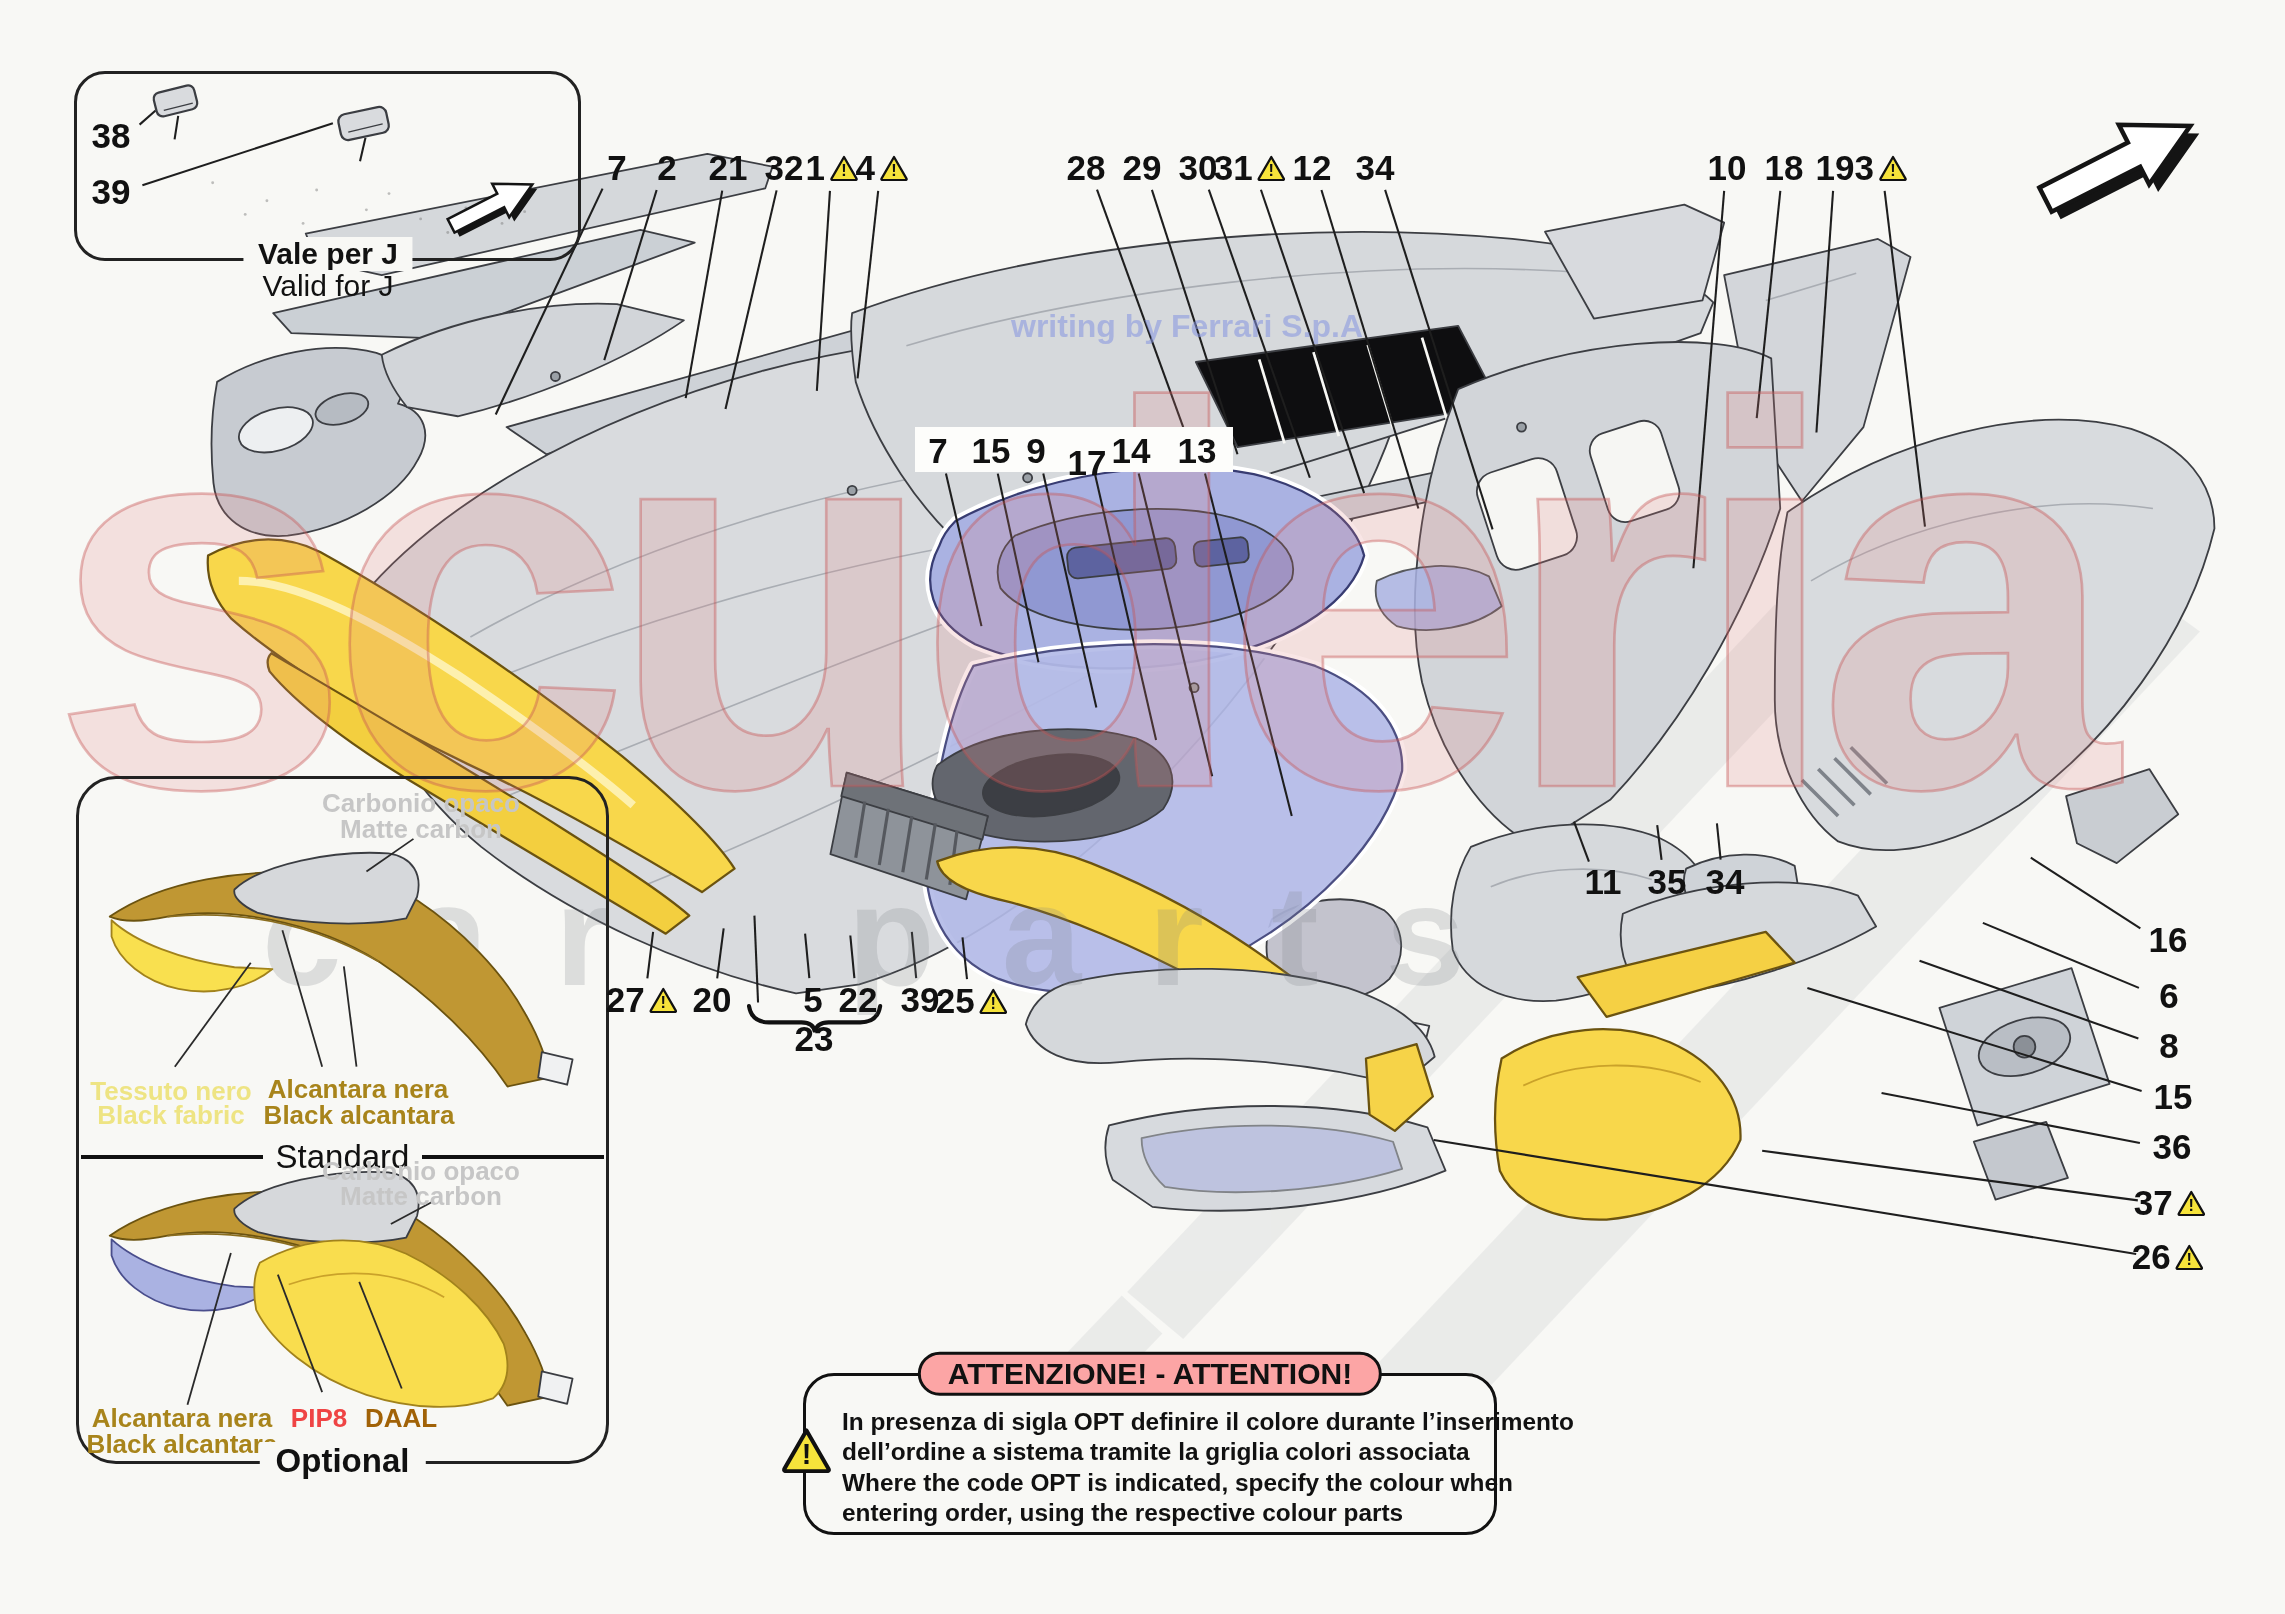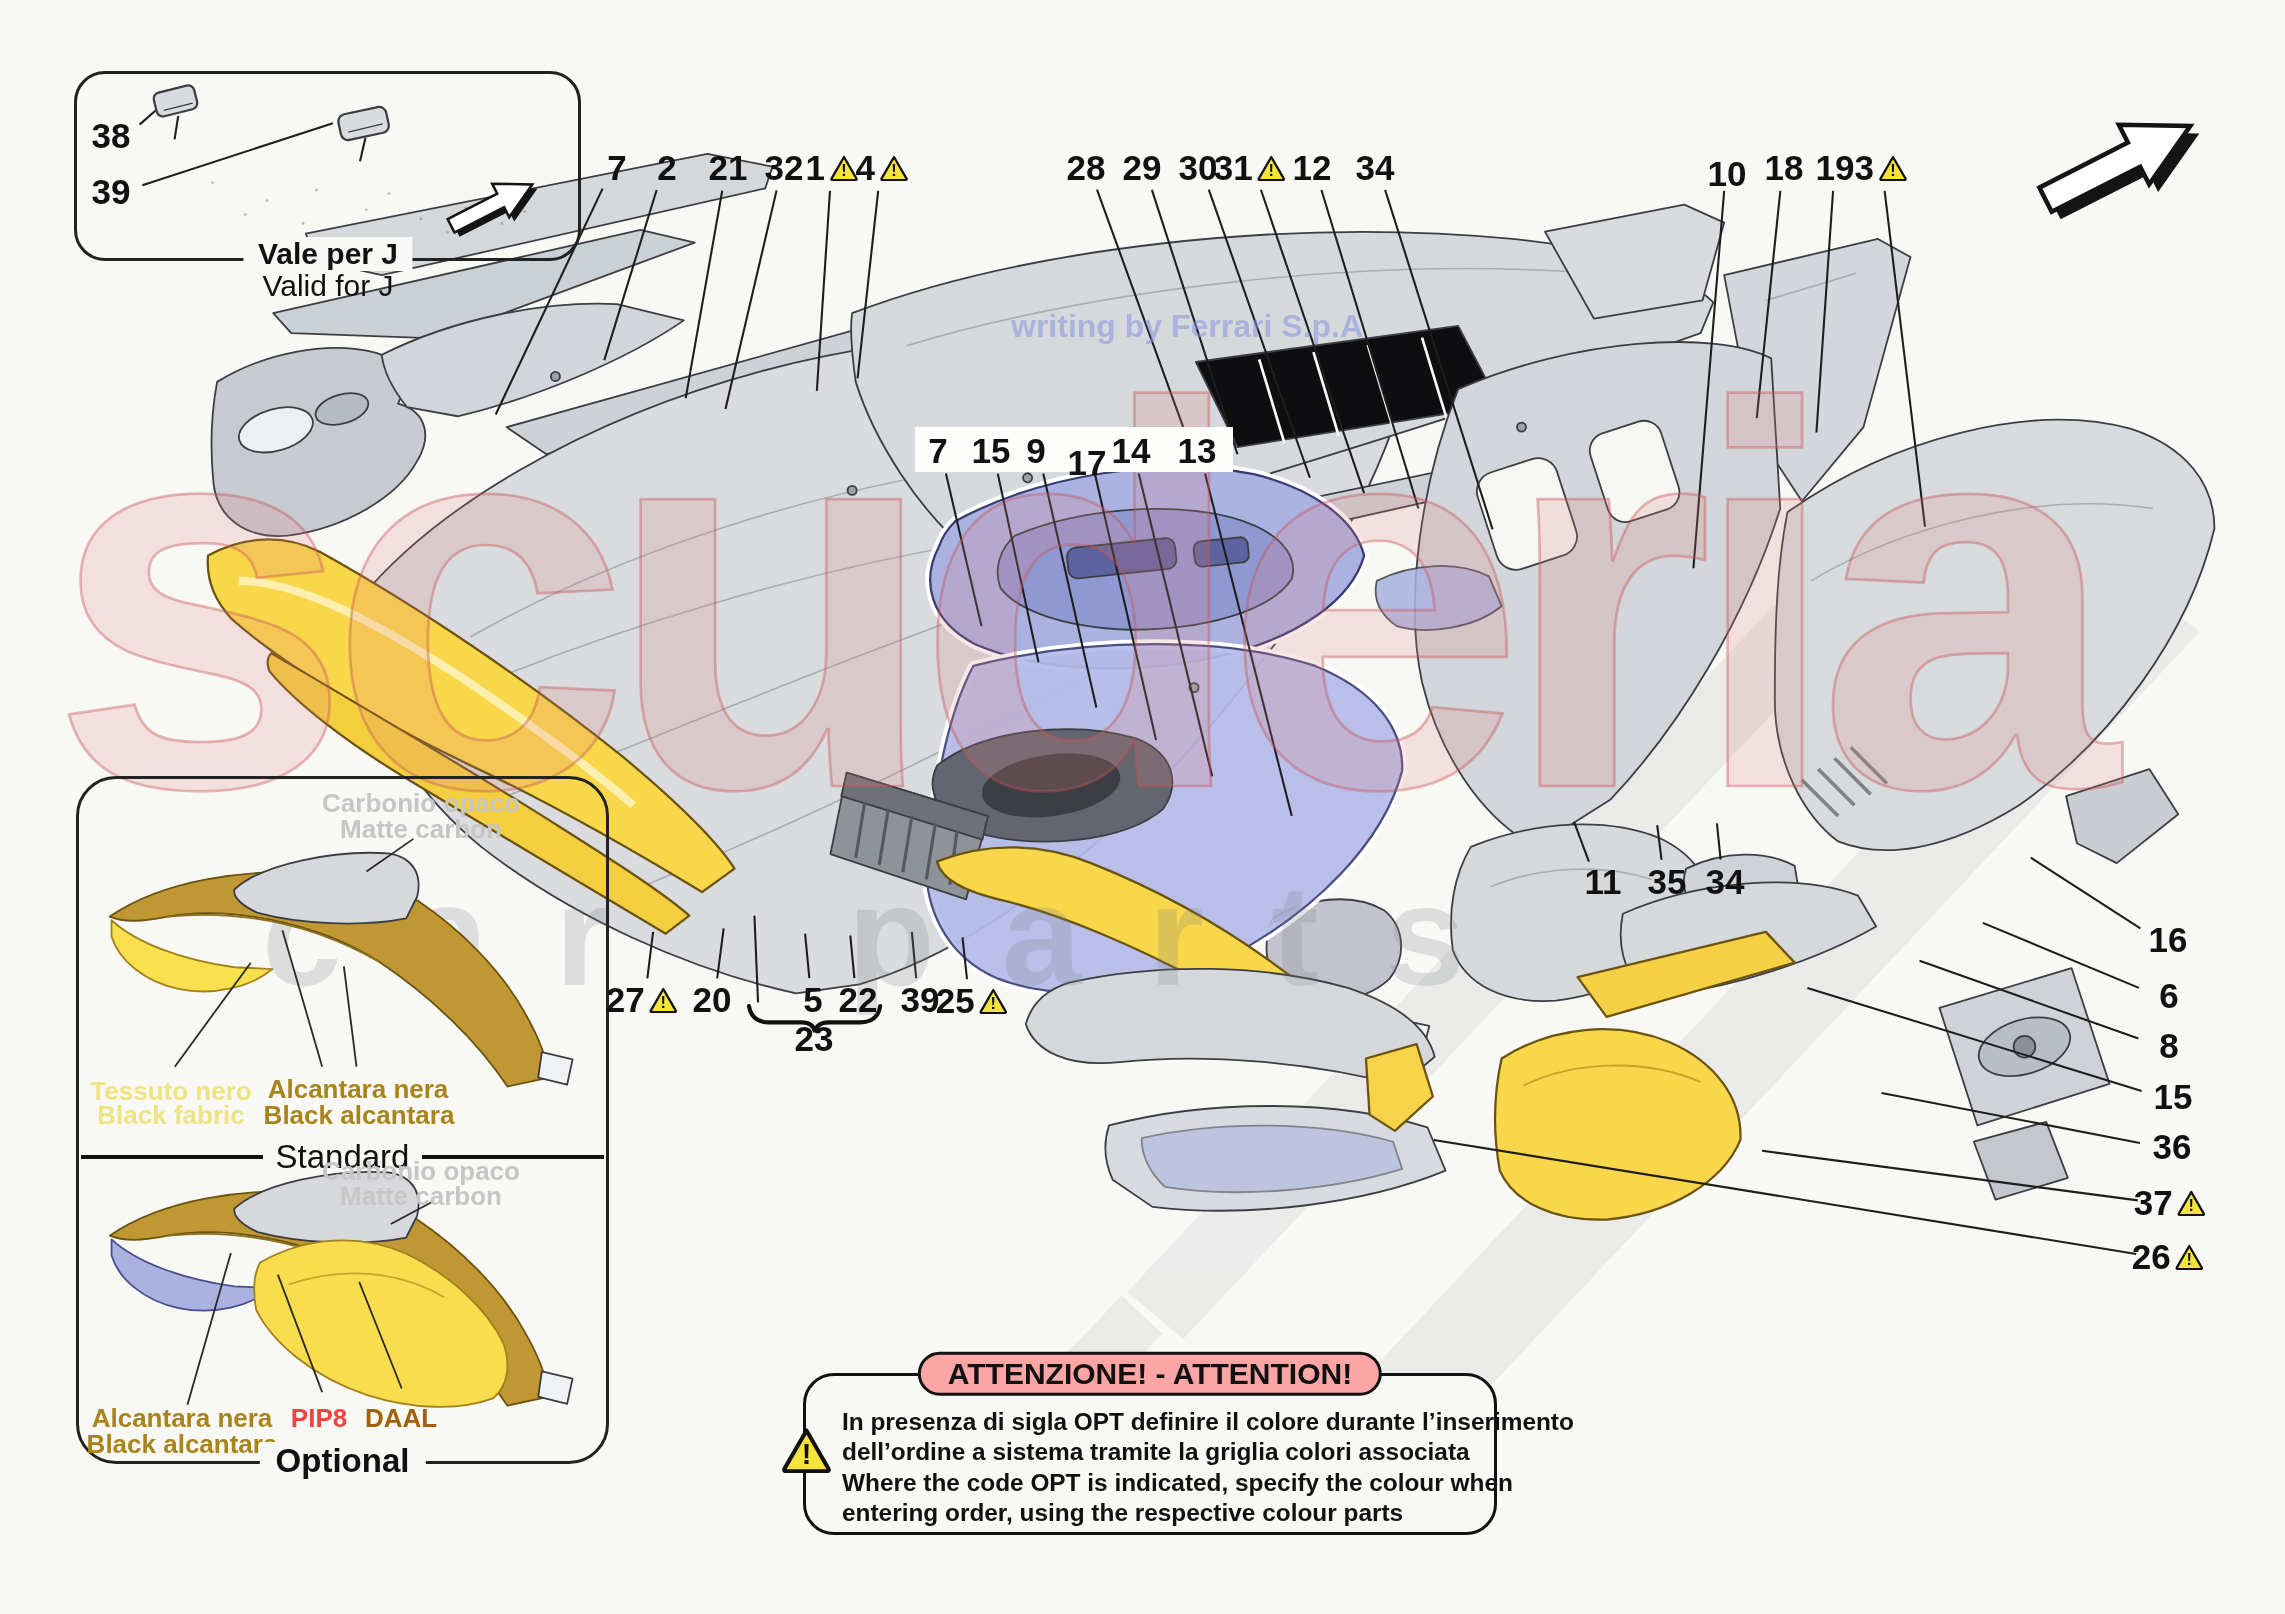--- a/index.html
+++ b/index.html
@@ -381,21 +381,21 @@
           <path d="M22 3 L41 36 Q42.5 38.5 39 38.5 L5 38.5 Q1.5 38.5 3 36 Z" fill="#f6e33b" stroke="#111" stroke-width="3.5" stroke-linejoin="round"></path>
           <text x="22" y="32" text-anchor="middle" font-size="25" font-weight="bold" fill="#111" font-family="Liberation Sans, sans-serif">!</text>
         </svg>
       </div>
       <div class="callout" style="left: 1312px; top: 168px;">
         <span class="num">12</span>
       </div>
       <div class="callout" style="left: 1375px; top: 168px;">
         <span class="num">34</span>
       </div>
-      <div class="callout" style="left: 1727px; top: 168px; margin-top: 6px;">
+      <div class="callout" style="left: 1727px; top: 168px;">
         <span class="num">10</span>
       </div>
       <div class="callout" style="left: 1784px; top: 168px;">
         <span class="num">18</span>
       </div>
       <div class="callout" style="left: 1835px; top: 168px;">
         <span class="num">19</span>
       </div>
       <div class="callout" style="left: 1881px; top: 168px;">
         <span class="num">3</span>

